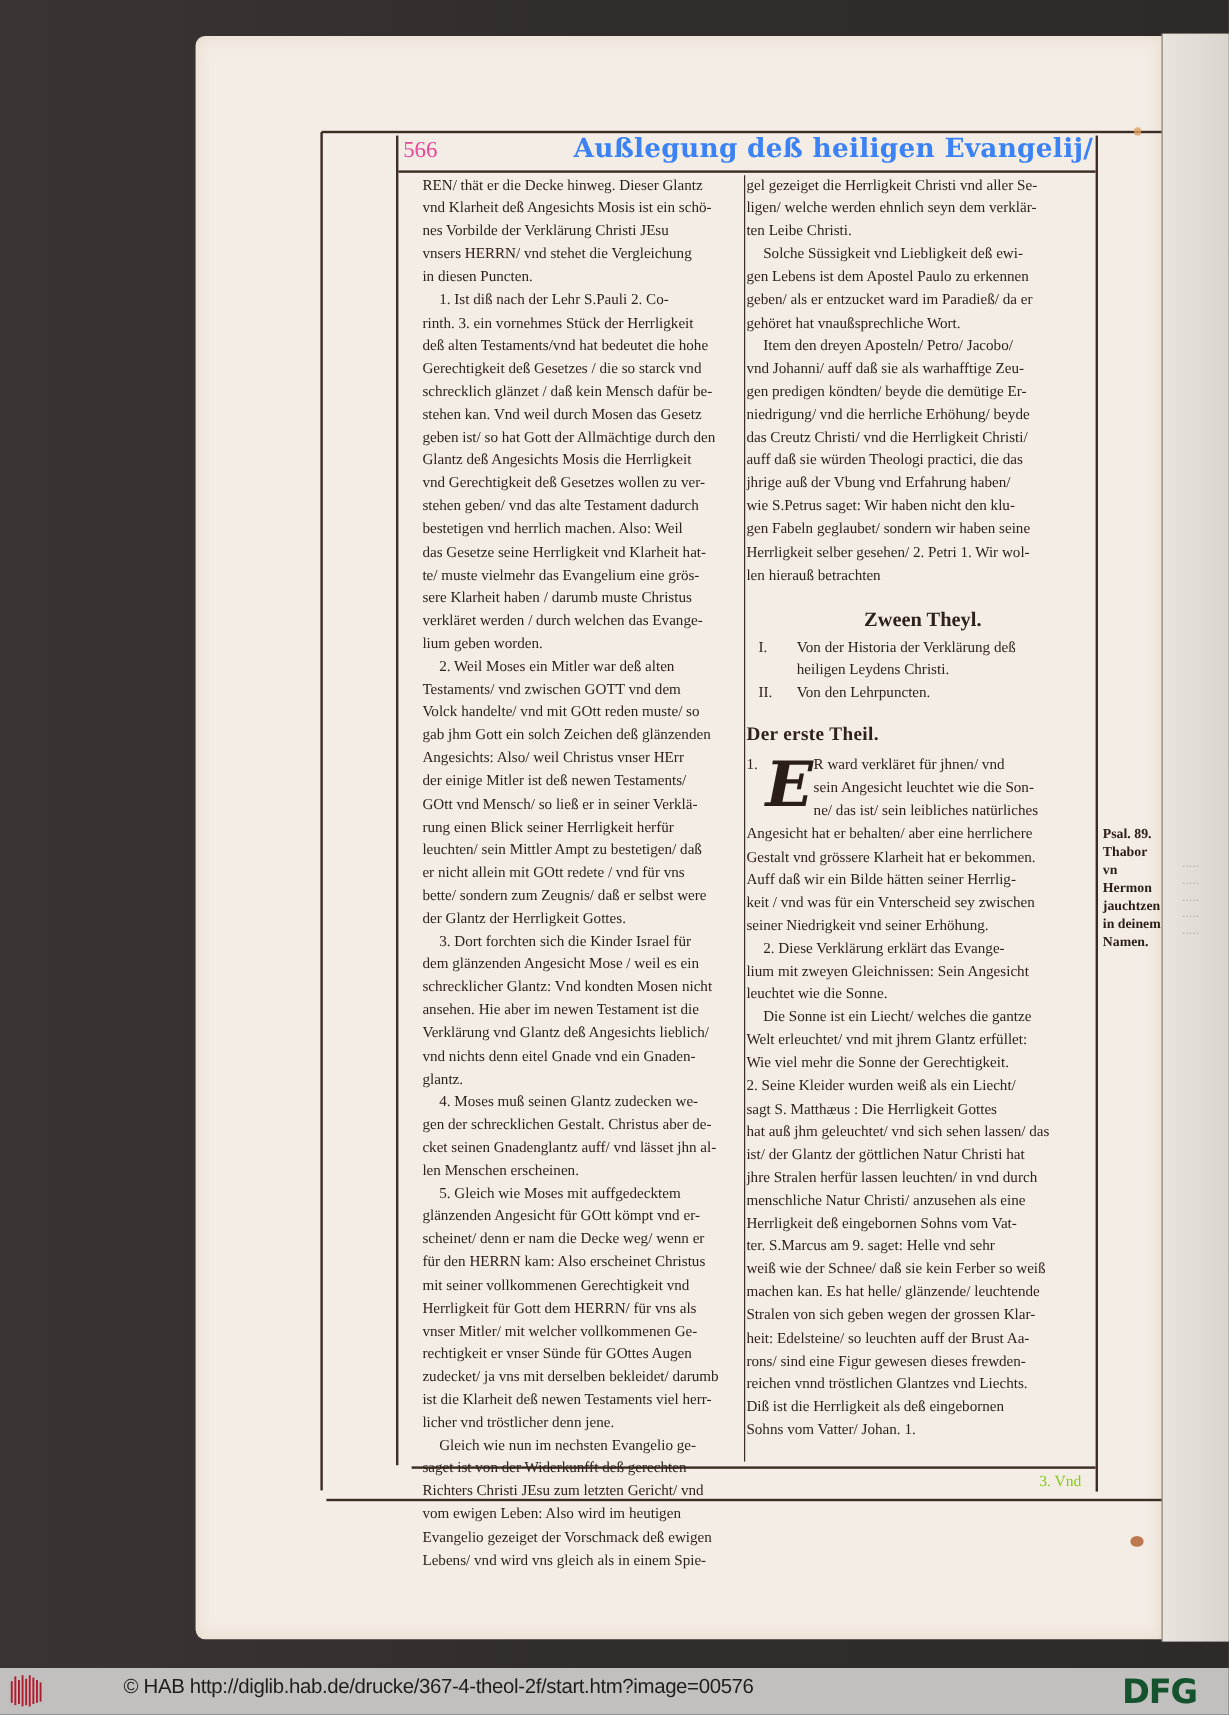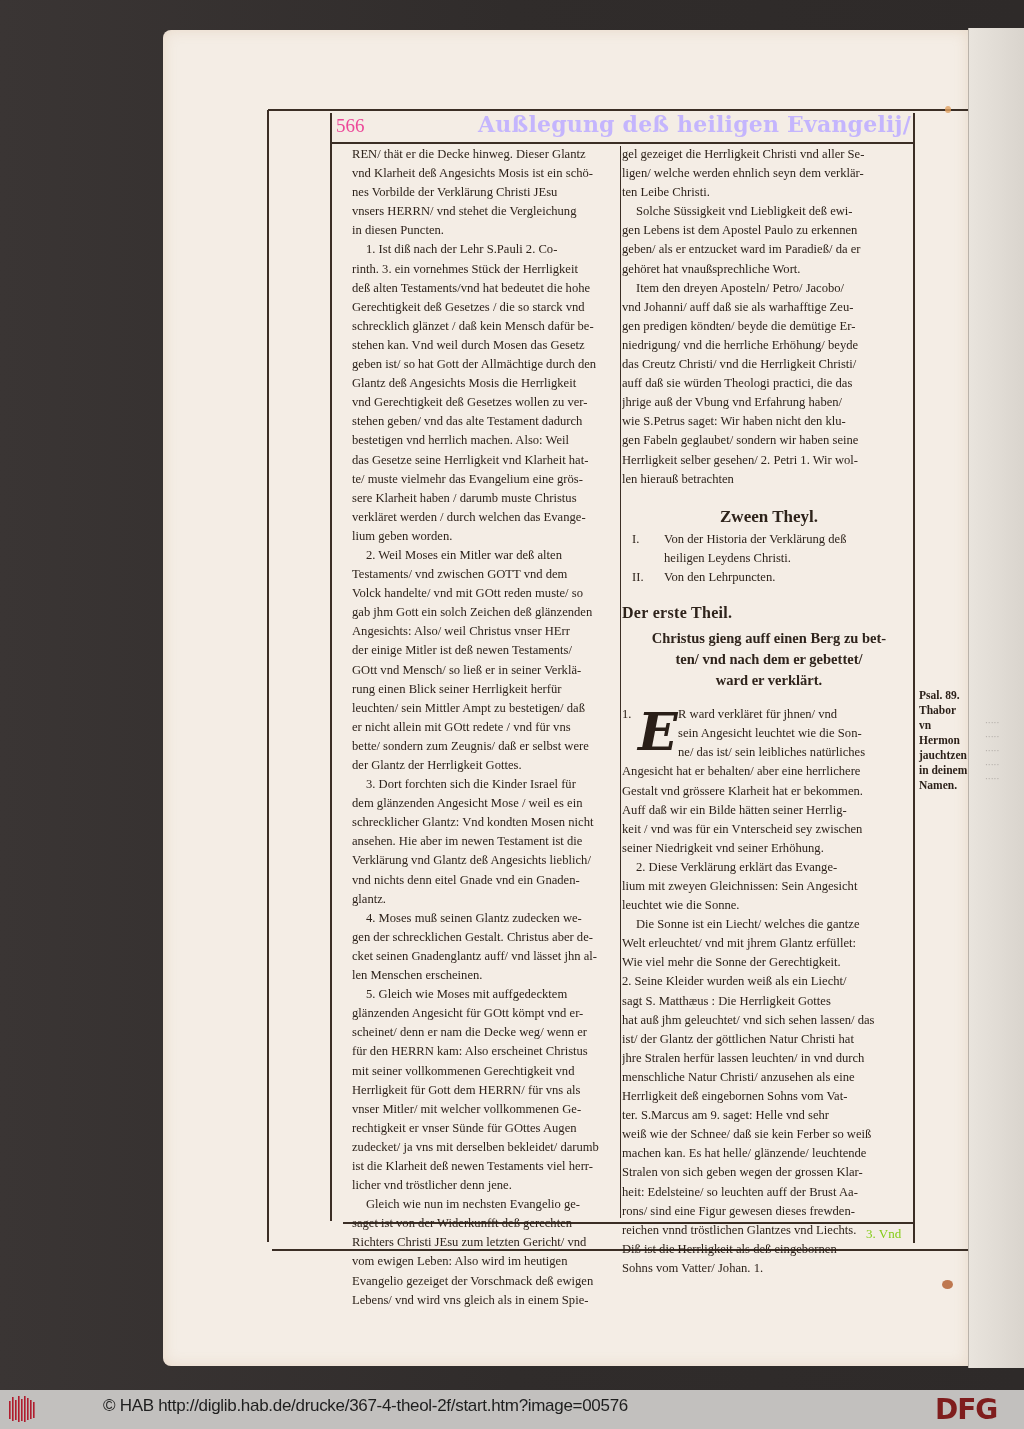--- a/index.html
+++ b/index.html
@@ -3,41 +3,41 @@
 <meta charset="utf-8">
 <style>
   html, body { margin:0; padding:0; }
   body { width:1024px; height:1429px; position:relative; overflow:hidden; background:#2f2b2a; font-family:"DejaVu Serif", serif; }
   .backdrop { position:absolute; left:0; top:0; width:1024px; height:1390px; background:linear-gradient(90deg,#3a3534 0%,#302c2b 50%,#2e2a29 100%); }
   .next-page { position:absolute; left:968px; top:28px; width:56px; height:1340px; background:linear-gradient(90deg,#e9e4dd,#d9d4cd); border-left:1px solid #b9b2aa; }
   .next-page .ghost { position:absolute; left:16px; top:688px; width:38px; font-size:9px; line-height:14px; color:#8a8480; opacity:.55; font-family:"DejaVu Serif", serif; }
   .paper { position:absolute; left:163px; top:30px; width:805px; height:1336px; background:#f4ede5; border-radius:8px 0 0 8px; box-shadow:inset 0 0 14px rgba(200,160,120,.25); }
   .rule { position:absolute; background:#3b2e25; }
   .header-page { position:absolute; left:336px; top:115px; font-size:19px; color:#ec4899; font-family:"Liberation Serif", serif; }
-  .header-title { position:absolute; left:478px; top:111px; font-size:22px; font-weight:bold; color:#c4b5fd; font-family:"DejaVu Serif", serif; letter-spacing:.2px; }
+  .header-title { position:absolute; left:478px; top:111px; font-size:22px; font-weight:bold; color:#3b82f6; font-family:"DejaVu Serif", serif; letter-spacing:.2px; }
   .col { position:absolute; font-family:"Liberation Serif", serif; font-size:12.6px; line-height:19.1px; color:#2e231b; }
   .col p { margin:0; white-space:nowrap; overflow:hidden; }
   .col .ind { padding-left:14px; }
   .col-left { left:352px; top:145px; width:280px; }
   .col-right { left:622px; top:145px; width:294px; }
   .zween { text-align:center; font-size:17px; font-weight:bold; margin-top:18px; margin-bottom:4px; }
   .list-item { display:flex; }
   .list-item .num { width:32px; padding-left:10px; }
   .erste { text-align:left; font-size:16px; font-weight:bold; margin:16px 0 6px; letter-spacing:.3px; }
   .summary { text-align:center; font-size:14.5px; line-height:21px; font-weight:bold; margin-bottom:14px; }
   .dropcap-row { position:relative; }
   .dropcap { position:absolute; left:16px; top:0; font-size:52px; line-height:54px; font-weight:bold; font-style:italic; color:#2a1f18; font-family:"DejaVu Serif", serif; }
   .dc-indent { padding-left:56px; }
   .catch { position:absolute; left:866px; top:1226px; font-size:13px; color:#84cc16; font-family:"Liberation Serif", serif; }
   .margin-note { position:absolute; left:919px; top:688px; width:50px; font-size:11.5px; line-height:15px; font-weight:bold; color:#2a1f18; font-family:"Liberation Serif", serif; }
   .stain { position:absolute; border-radius:50%; }
   .footer { position:absolute; left:0; top:1390px; width:1024px; height:39px; background:#c2c0be; }
   .footer-logo { position:absolute; left:6px; top:3px; width:32px; height:32px; }
   .footer-text { position:absolute; left:103px; top:6px; font-family:"Liberation Sans", sans-serif; font-size:17px; color:#1e1e1e; letter-spacing:-.3px; }
-  .footer-dfg { position:absolute; left:935px; top:3px; font-family:"DejaVu Sans", sans-serif; font-weight:bold; font-size:28px; color:#7f1d1d; letter-spacing:-1px; }
+  .footer-dfg { position:absolute; left:935px; top:3px; font-family:"DejaVu Sans", sans-serif; font-weight:bold; font-size:28px; color:#14532d; letter-spacing:-1px; }
 </style>
 </head>
 <body>
 
 <div class="backdrop"></div>
 <div class="next-page">
   <div class="ghost">·····<br>·····<br>·····<br>·····<br>·····</div>
 </div>
 
 <div class="paper"></div>
@@ -148,25 +148,20 @@
     </div>
   </div>
   <div class="list-item">
     <span class="num">II.</span>
     <div>
       <p>Von den Lehrpuncten.</p>
     </div>
   </div>
 
   <div class="erste">Der erste Theil.</div>
-  <div class="summary">
-    <div>Christus gieng auff einen Berg zu bet-</div>
-    <div>ten/ vnd nach dem er gebettet/</div>
-    <div>ward er verklärt.</div>
-  </div>
 
   <div class="dropcap-row">
     <span style="position:absolute;left:0;top:0;">1.</span>
     <span class="dropcap">E</span>
     <p class="dc-indent">R ward verkläret für jhnen/ vnd</p>
     <p class="dc-indent">sein Angesicht leuchtet wie die Son-</p>
     <p class="dc-indent">ne/ das ist/ sein leibliches natürliches</p>
   </div>
   <p>Angesicht hat er behalten/ aber eine herrlichere</p>
   <p>Gestalt vnd grössere Klarheit hat er bekommen.</p>

